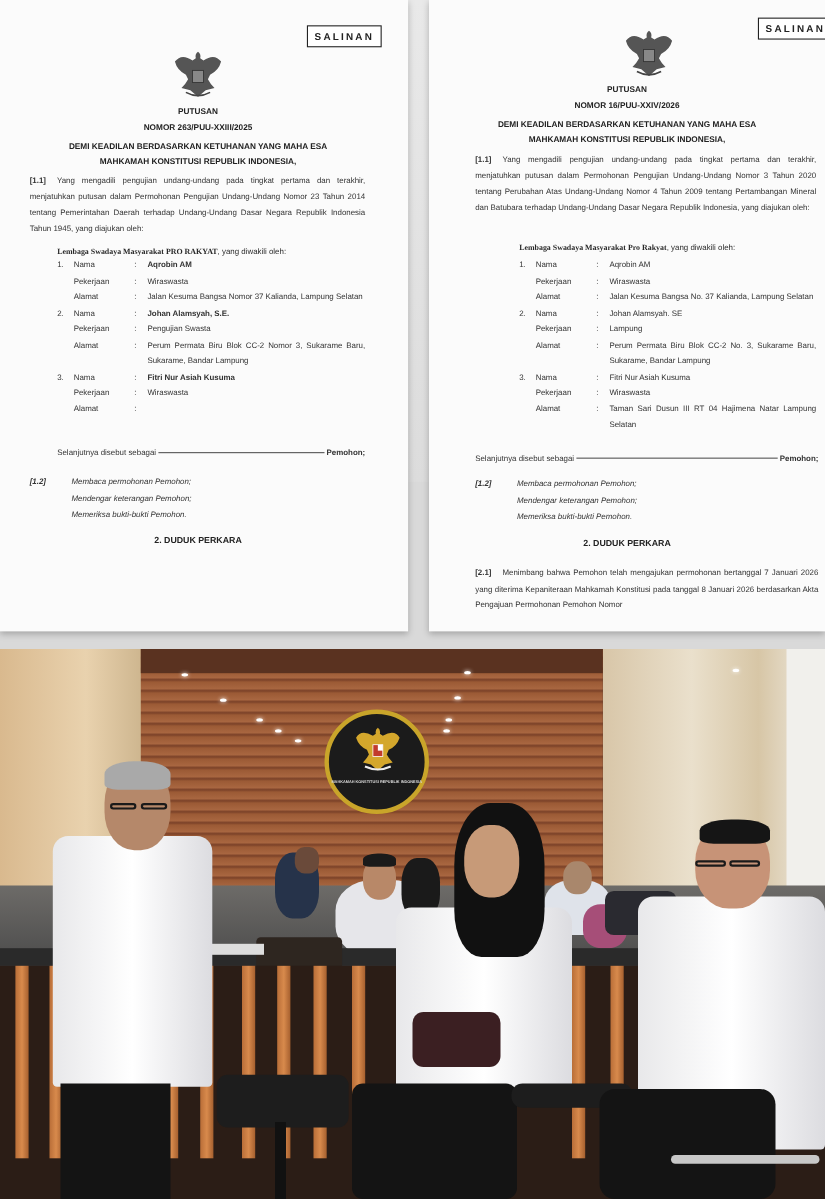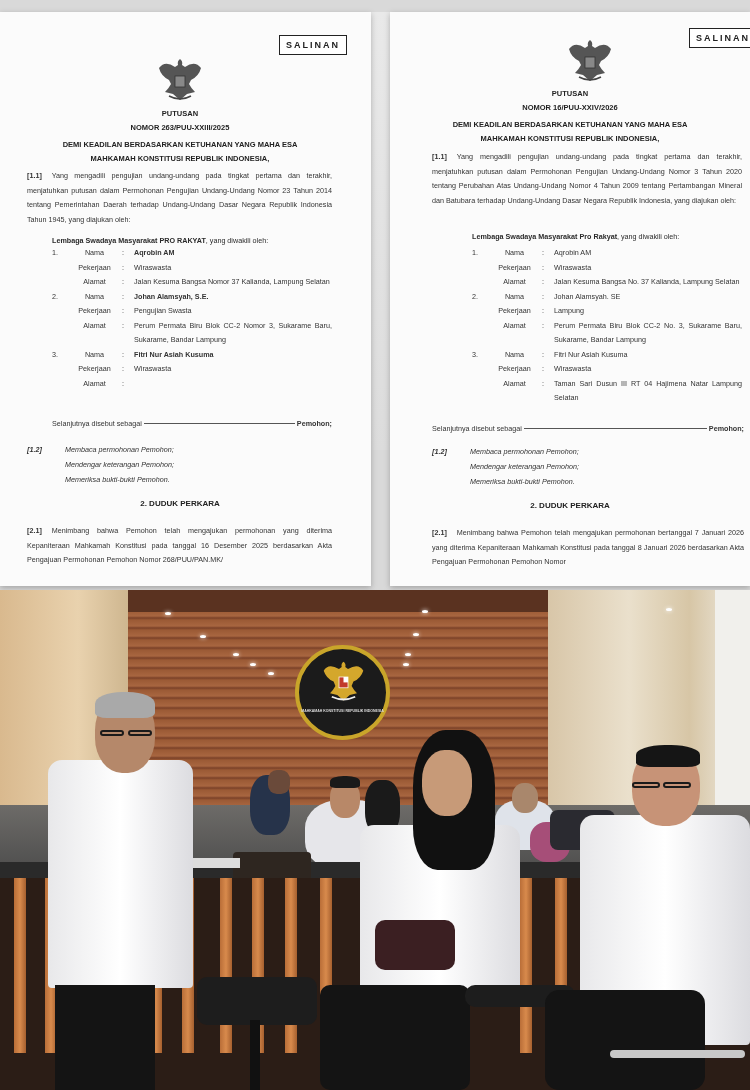--- a/index.html
+++ b/index.html
@@ -1,44 +1,44 @@
 <!DOCTYPE html>
 <html><head>
 <meta charset="utf-8">
 <style>
   * { box-sizing: border-box; margin: 0; padding: 0; }
   html, body { width: 750px; height: 1090px; overflow: hidden; background: #d9d9d9; }
   body { position: relative; font-family: "Liberation Sans", sans-serif; color: #2a2a2a; }
 
-  .doc-area { position: absolute; left: 0; top: 12px; width: 750px; height: 438px; background: linear-gradient(180deg,#e9e9e9,#dcdcdc); }
+  .doc-area { position: absolute; left: 0; top: 0; width: 750px; height: 438px; background: linear-gradient(180deg,#e9e9e9,#dcdcdc); }
   .page { position: absolute; top: 0; background: #fbfbfb; box-shadow: 0 2px 6px rgba(0,0,0,0.25); overflow: hidden; }
   .page.left { left: 0; width: 371px; height: 574px; }
   .page.right { left: 390px; width: 360px; height: 574px; }
 
   .salinan { position: absolute; border: 1.5px solid #222; font-size: 9px; letter-spacing: 2px; font-weight: bold; padding: 4px 6px; color: #222; background: #fff; }
   .page.left .salinan { left: 279px; top: 23px; }
   .page.right .salinan { left: 299px; top: 16px; }
 
   .garuda { position: absolute; width: 50px; height: 50px; }
   .page.left .garuda { left: 155px; top: 42px; }
   .page.right .garuda { left: 175px; top: 23px; }
 
   .hdr { position: absolute; left: 0; right: 0; text-align: center; font-weight: bold; font-size: 7.5px; color: #222; }
   .page.left .hdr { width: 360px; }
   .page.right .hdr { width: 380px; left: -10px; }
 
   .para { position: absolute; font-size: 7.2px; line-height: 14.5px; text-align: justify; color: #333; }
   .para .num { font-weight: bold; margin-right: 10px; }
   .org { position: absolute; font-size: 7.2px; }
-  .org b { font-weight: bold; }
+  .org b { font-weight: bold; font-family: Liberation Serif, serif; }
 
   .applicants { position: absolute; font-size: 7.2px; color: #333; }
   .app-row { display: flex; line-height: 14.5px; }
   .app-row .idx { width: 15px; }
-  .app-row .lbl { width: 55px; text-align: center; }
+  .app-row .lbl { width: 55px; }
   .app-row .sep { width: 12px; }
   .app-row .val { flex: 1; text-align: justify; }
   .app-row .val.bold { font-weight: bold; }
 
   .selanjut { position: absolute; font-size: 7.2px; display: flex; align-items: center; color: #333; }
   .selanjut .line { flex: 1; border-top: 1px solid #555; margin: 0 2px; }
   .selanjut b { font-weight: bold; }
 
   .list12 { position: absolute; font-size: 7.2px; line-height: 15px; color: #333; font-style: italic; }
   .list12 .num { font-weight: bold; position: absolute; left: 0; top: 0; }
@@ -165,23 +165,20 @@
       <span class="num">[1.2]</span>
       <div class="items">
         <div>Membaca permohonan Pemohon;</div>
         <div>Mendengar keterangan Pemohon;</div>
         <div>Memeriksa bukti-bukti Pemohon.</div>
       </div>
     </div>
 
     <div class="section" style="left:0; width:360px; top:487px;">2. DUDUK PERKARA</div>
 
-    <div class="para" style="left:27px; top:512px; width:305px;">
-      <span class="num">[2.1]</span><span>Menimbang bahwa Pemohon telah mengajukan permohonan yang diterima Kepaniteraan Mahkamah Konstitusi pada tanggal 16 Desember 2025 berdasarkan Akta Pengajuan Permohonan Pemohon Nomor 268/PUU/PAN.MK/</span>
-    </div>
   </div>
 
   <div class="page right">
     <div class="salinan">SALINAN</div>
     <svg class="garuda" viewBox="0 0 50 50">
       <path d="M25 5 Q28 7 27 11 L30 13 Q40 6 46 14 Q44 22 36 26 L34 30 Q36 34 40 38 L32 40 L25 46 L18 40 L10 38 Q14 34 16 30 L14 26 Q6 22 4 14 Q10 6 20 13 L23 11 Q22 7 25 5Z" fill="#555"></path>
       <rect x="20" y="22" width="10" height="11" fill="#888" stroke="#333" stroke-width="0.8"></rect>
       <path d="M14 42 Q25 48 36 42" stroke="#444" stroke-width="1.5" fill="none"></path>
     </svg>
     <div class="hdr" style="top:77px;">PUTUSAN</div>

